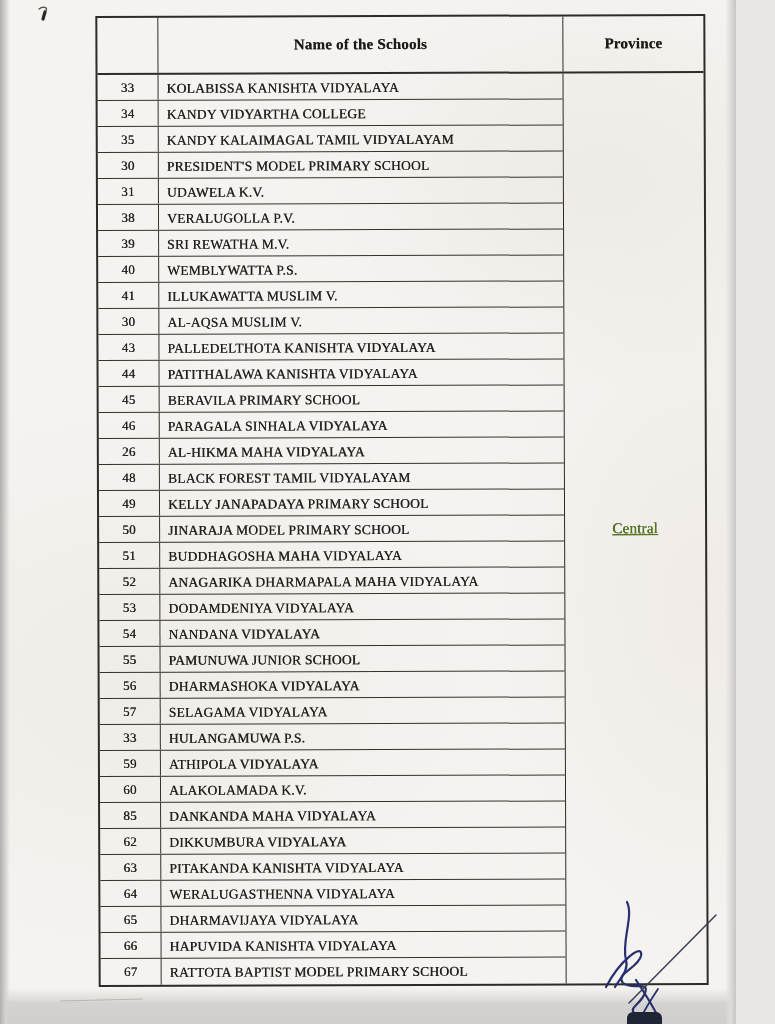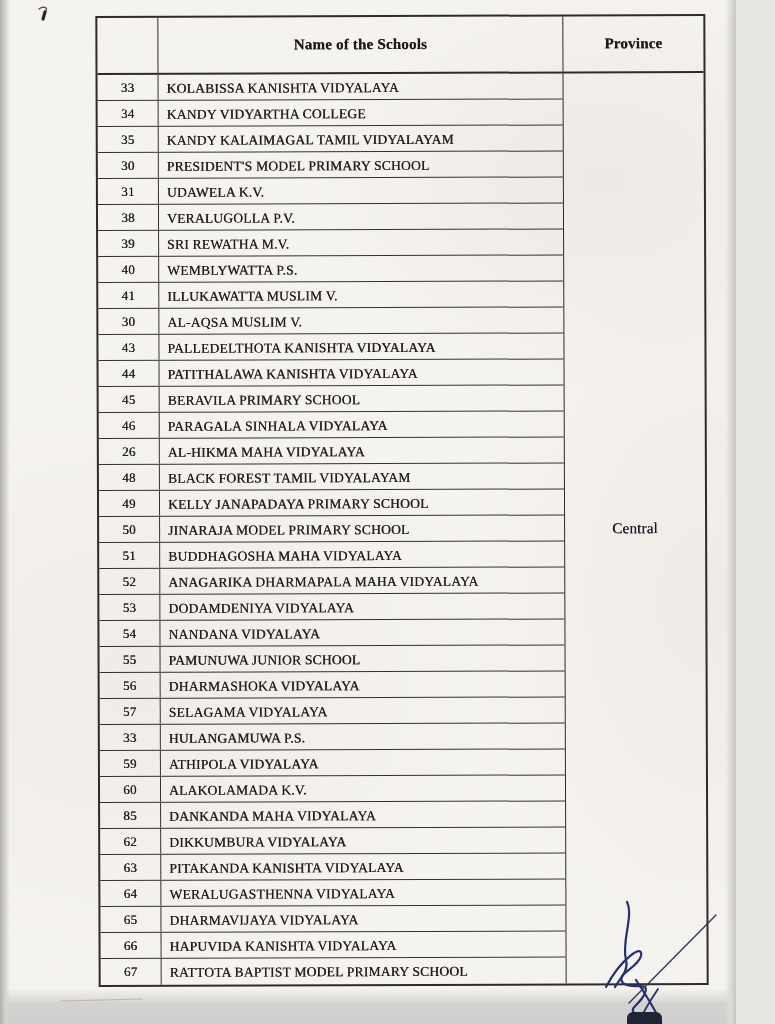--- a/index.html
+++ b/index.html
@@ -60,22 +60,22 @@
   .row:last-child{border-bottom:none;}
   .cell{display:flex;align-items:center;font-size:13.5px;
         letter-spacing:.25px;color:#201d1a;
         text-shadow:.35px 0 0 rgba(28,25,22,.85);
         white-space:nowrap;overflow:hidden;}
   .cell.num{width:61px;justify-content:center;font-weight:400;
             border-right:1.5px solid #35322e;box-sizing:border-box;font-size:13px;}
   .cell.name{flex:1;padding-left:8px;padding-top:2px;}
 
   .prov-cell{flex:1;display:flex;align-items:center;justify-content:center;}
-  .prov-cell span{font-size:15px;letter-spacing:.2px;color:#0f172a;
-                  text-shadow:.3px 0 0 rgba(25,22,19,.75);}
+  .prov-cell span{font-size:15px;letter-spacing:.2px;color:#4d7c0f;
+                  text-shadow:.3px 0 0 rgba(25,22,19,.75);text-decoration:underline;}
 
   
   .ink-overlay{position:absolute;left:0;top:0;width:775px;height:1024px;pointer-events:none;}
   .dark-tab{
     position:absolute;left:627px;top:1012px;width:35px;height:12px;
     background:#1f2534;border-radius:6px 6px 0 0;
   }
 </style>
 </head>
 <body>

